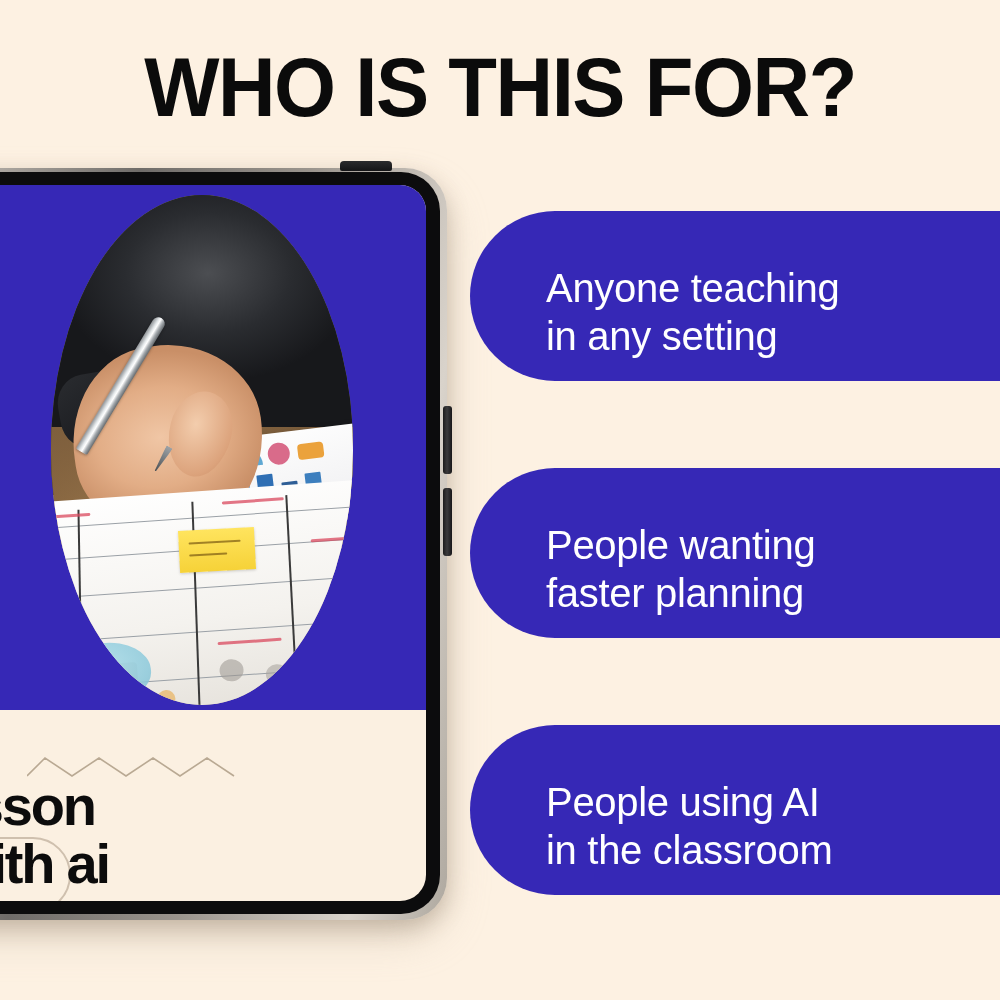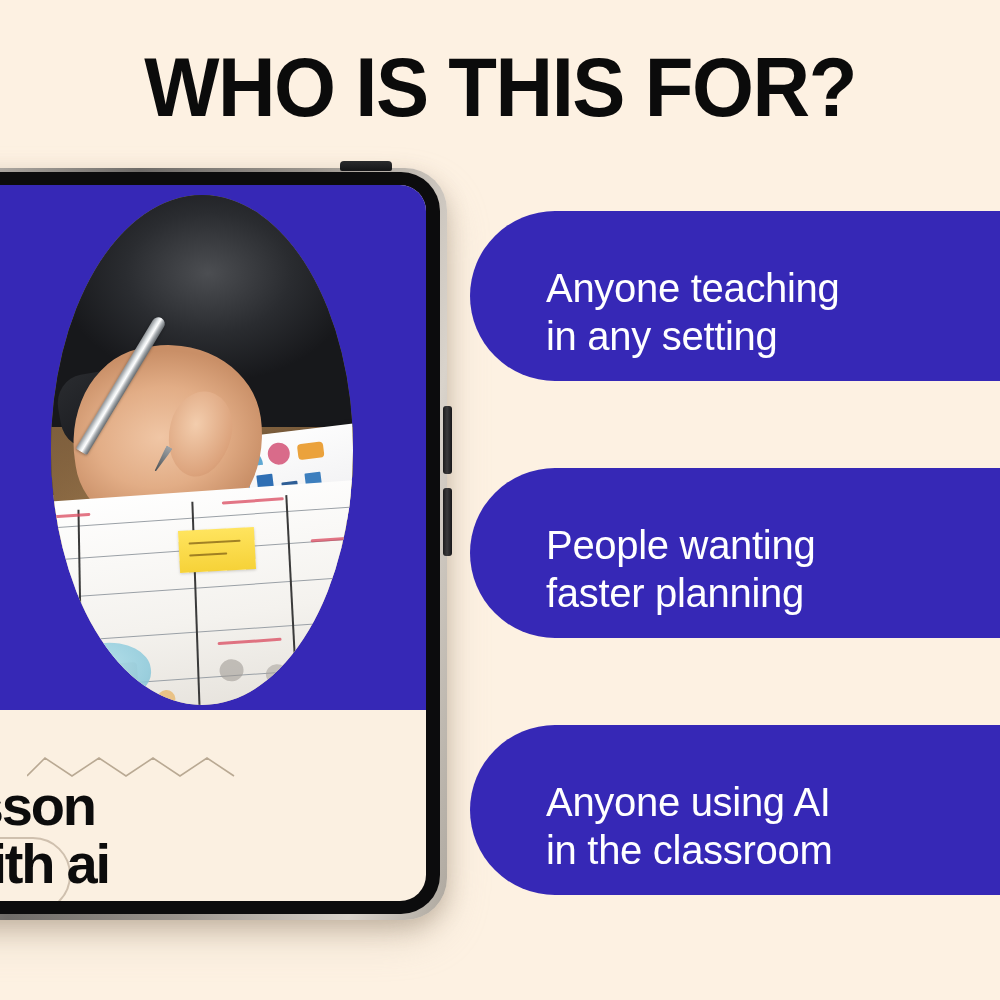--- a/index.html
+++ b/index.html
@@ -372,17 +372,17 @@
     <span class="pill-text">Anyone teaching
 in any setting</span>
   </div>
 
   <div class="pill" id="pill-2">
     <span class="pill-text">People wanting
 faster planning</span>
   </div>
 
   <div class="pill" id="pill-3">
-    <span class="pill-text">Anyone using AI
+    <span class="pill-text">People using AI
 in the classroom</span>
   </div>
 
 </div>
 
 </body></html>

